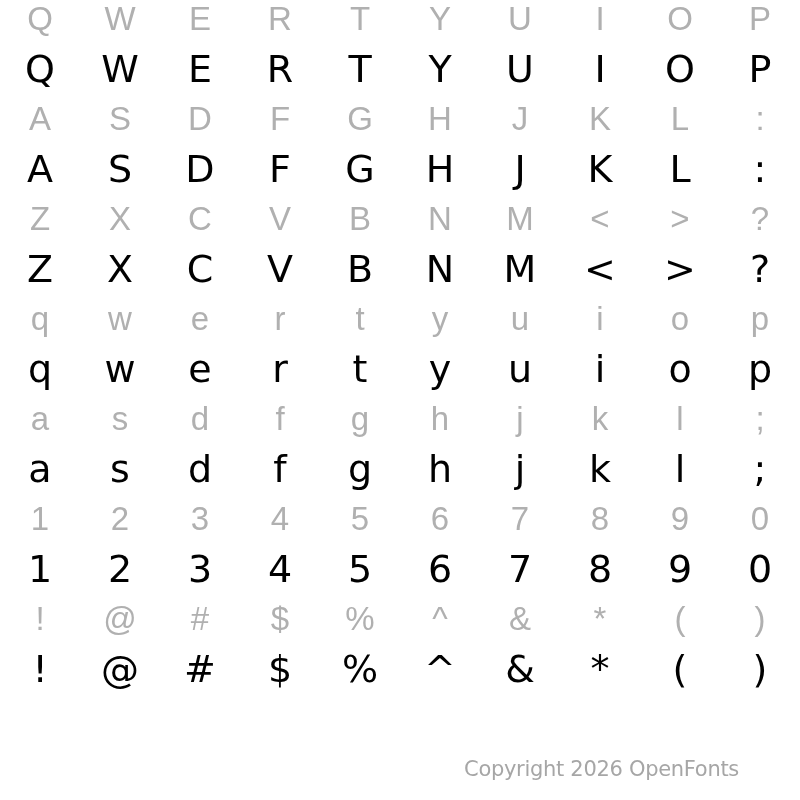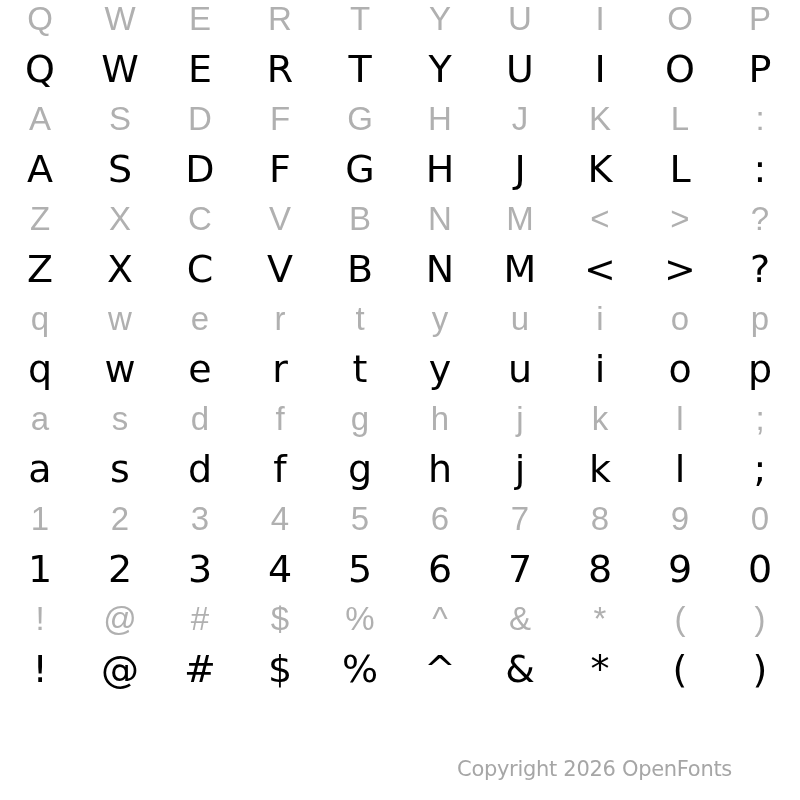--- a/index.html
+++ b/index.html
@@ -41,21 +41,21 @@
     font-family: "Liberation Sans", sans-serif;
   }
   .row.primary {
     color: var(--primary, #000000);
     font-size: 38px;
     font-weight: 500;
     font-family: "DejaVu Sans", sans-serif;
   }
   .footer-copyright {
     position: absolute;
-    right: 68px;
+    right: 61px;
     top: 759px;
     line-height: 1;
     font-size: 21px;
     letter-spacing: -0.3px;
     color: var(--footer, #a6a6a6);
     font-family: "DejaVu Sans", sans-serif;
     font-weight: 400;
   }
 </style>
 </head>

